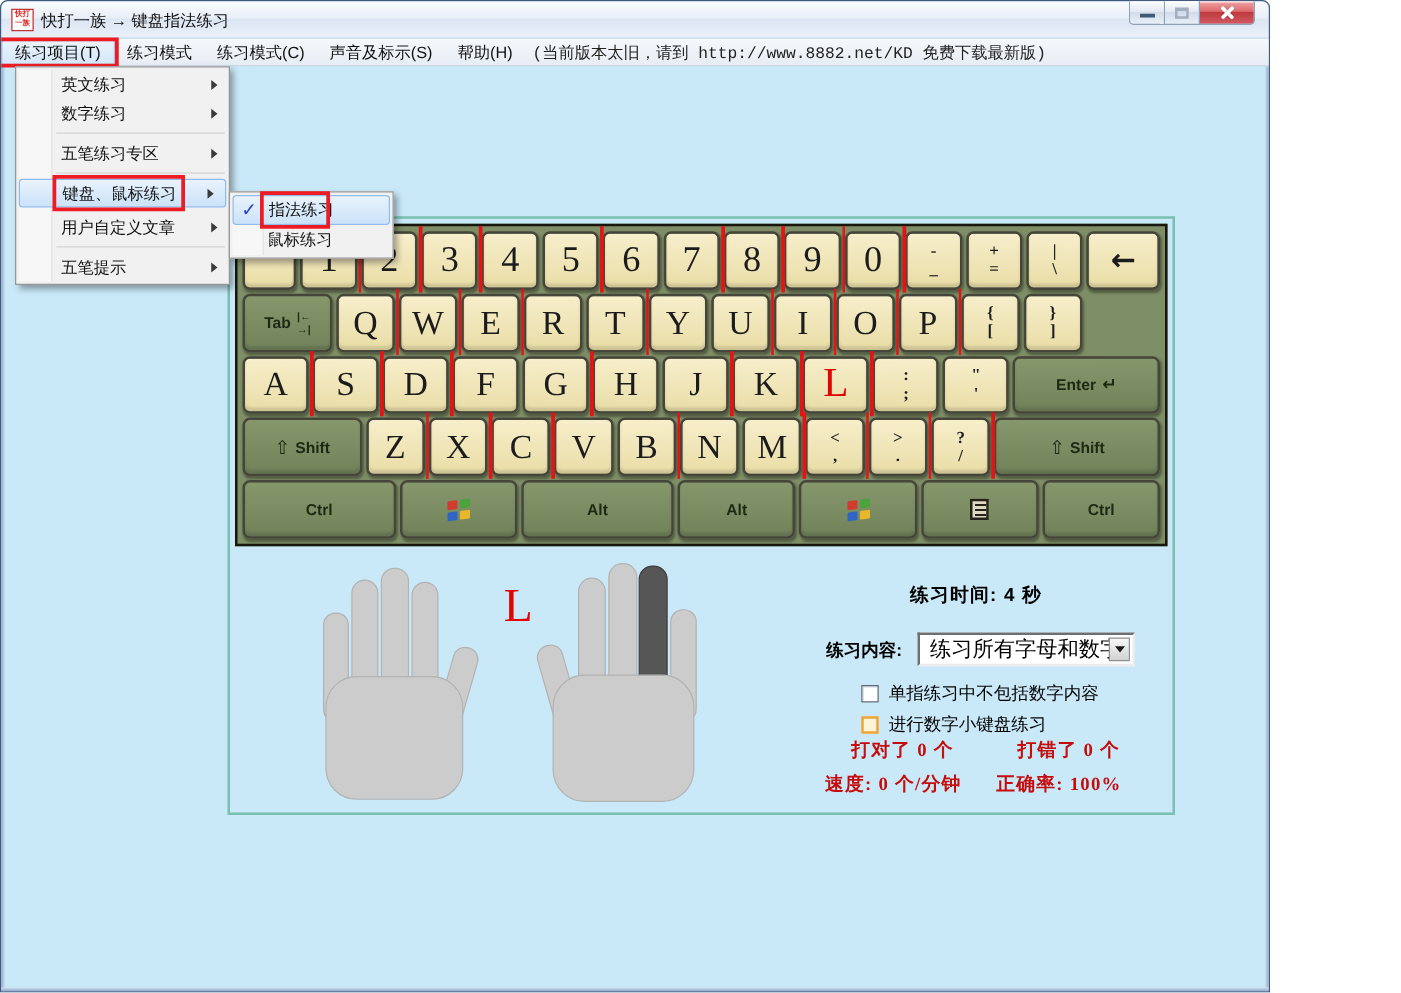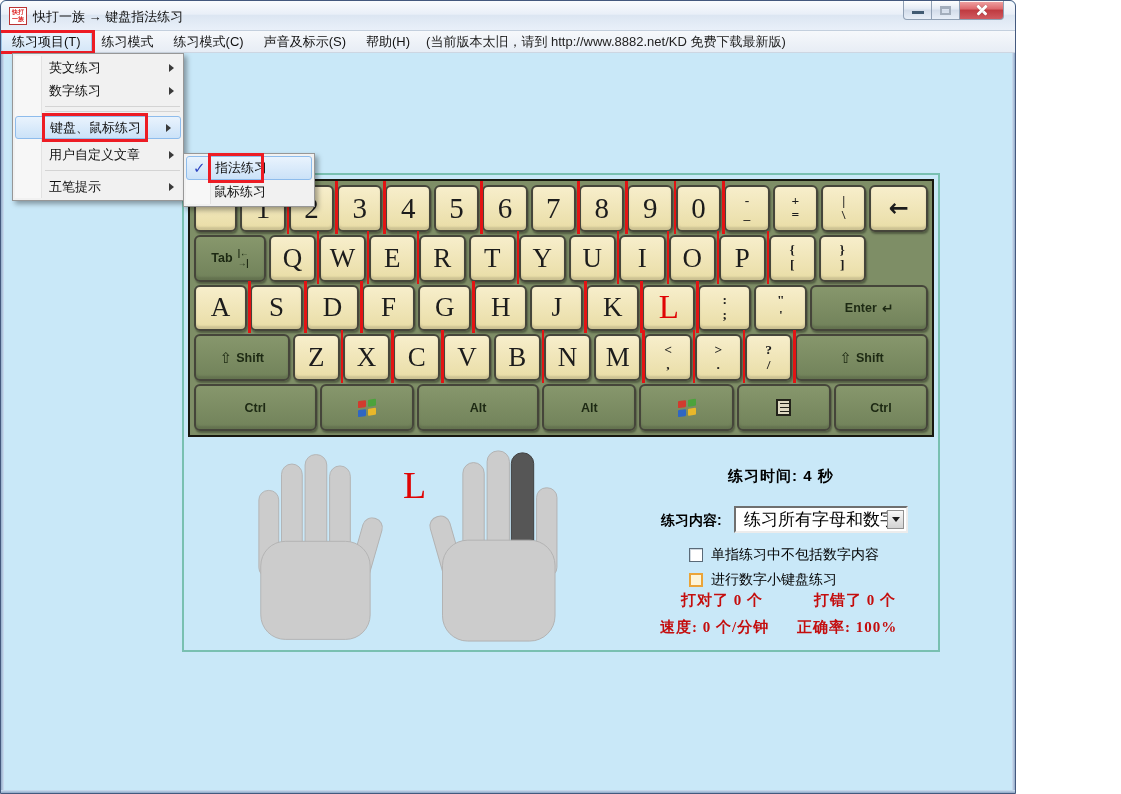--- a/index.html
+++ b/index.html
@@ -29,21 +29,21 @@
   .glyph-x1,.glyph-x2 { position:absolute; left:50%; top:50%; width:13px; height:2.6px; background:#fff; border-radius:1px;
     box-shadow:0 0 1px rgba(0,0,0,.4); }
   .glyph-x1 { transform:translate(-50%,-50%) rotate(45deg); }
   .glyph-x2 { transform:translate(-50%,-50%) rotate(-45deg); }
 
   .menubar { position:absolute; left:0; top:30px; width:100%; height:22px;
     background:linear-gradient(#f6f8fb,#e7edf5); border-bottom:1px solid #cdd6e2;
     display:flex; align-items:center; font-size:13px; color:#111; }
   .mb-item { position:relative; padding:2px 10px; height:20px; display:flex; align-items:center; cursor:default; }
   .mb-item.selected { background:linear-gradient(#eaf3fc,#d5e7f8); border:1px solid #9ec6e8; border-radius:2px; }
-  .mb-notice { padding-left:6px; color:#222; }
+  .mb-notice { padding-left:6px; color:#222;font-family:Liberation Mono, monospace; }
 
   
   .edge-l,.edge-r { position:absolute; top:52px; bottom:0; width:3px;
      background:linear-gradient(90deg,#93abc9,#cfe0f2); }
   .edge-l { left:0; } .edge-r { right:0; transform:scaleX(-1); }
   .edge-b { position:absolute; left:0; bottom:0; width:100%; height:3px;
      background:linear-gradient(#cfe0f2,#8ea7c6); }
 
   
   .redbox { position:absolute; border:3px solid #ed1c24; pointer-events:none; z-index:5; }
@@ -463,20 +463,24 @@
   <div class="menu-panel">
     <div class="menu-item">
       <span>英文练习</span>
         <span class="arrow"></span>
     </div>
     <div class="menu-item">
       <span>数字练习</span>
         <span class="arrow"></span>
     </div>
     <div class="menu-sep"></div>
+    <div class="menu-item">
+      <span>五笔练习专区</span>
+        <span class="arrow"></span>
+    </div>
     <div class="menu-sep"></div>
     <div class="menu-item hover">
       <span>键盘、鼠标练习</span>
         <span class="arrow"></span>
       <span class="redbox" style="left:26px; width:106px; top:-4px; bottom:-4px;"></span>
     </div>
     <div class="menu-item gap-top">
       <span>用户自定义文章</span>
         <span class="arrow"></span>
     </div>

